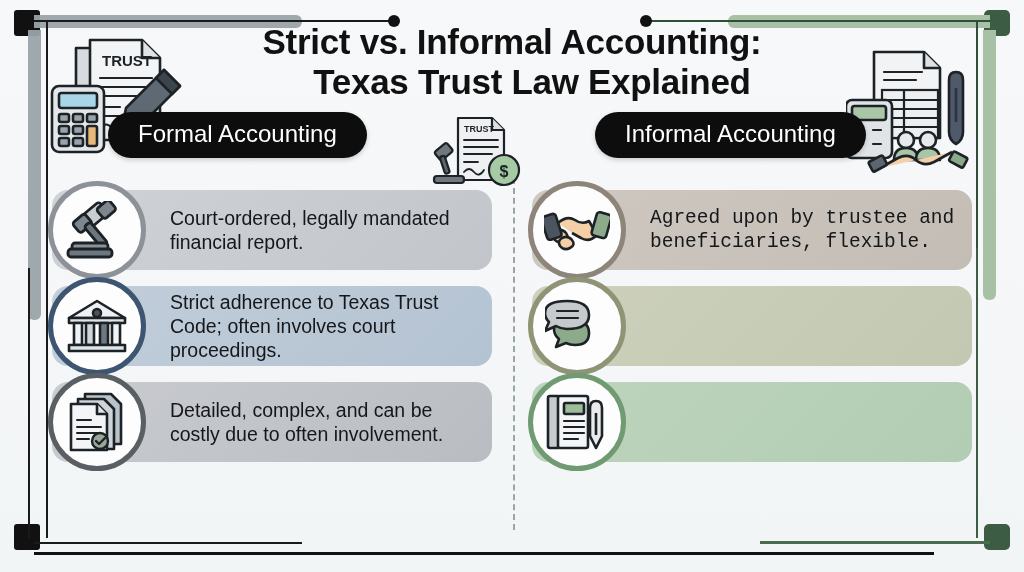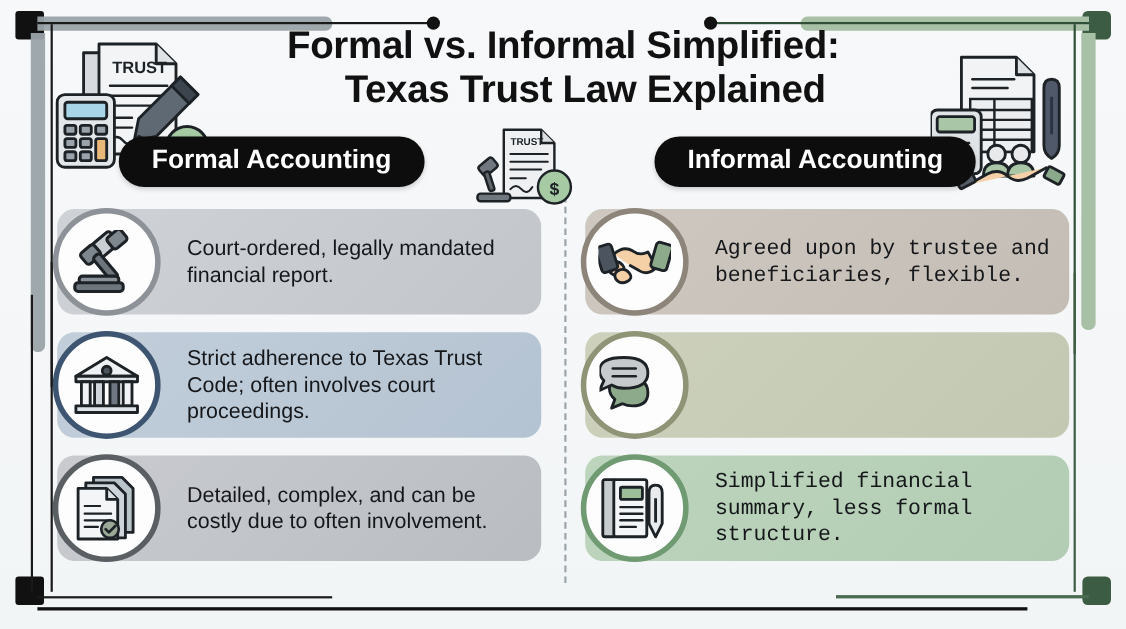--- a/index.html
+++ b/index.html
@@ -51,24 +51,24 @@
     position:absolute; left:0; right:0; top:22px;
     text-align:center;
     font-size:35px; font-weight:bold; line-height:1.13;
     color:#111; letter-spacing:-0.3px;
     z-index:6; pointer-events:none;
   }
   .title .l2 { display:block;padding-left:40px; }
 
   
   .badge {
-    position:absolute; top:124px;
+    position:absolute; top:112px;
     background:#0d0d0d; color:#fff;
     border-radius:26px;
-    font-size:24px; font-weight:bold;
+    font-size:24px; font-weight:normal;
     padding:8px 30px 10px 30px;
     white-space:nowrap;
     z-index:7;
     box-shadow:0 2px 5px rgba(0,0,0,.18);
   }
   #badge-formal { left:108px; }
   #badge-informal { left:595px; }
 
   
   .divider {
@@ -76,21 +76,21 @@
     height:352px; border-left:2px dashed #9aa4ab; z-index:3;
   }
 
   
   .col { position:absolute; top:190px; width:440px; z-index:4; }
   #col-left { left:52px; }
   #col-right { left:532px;font-family:Liberation Mono, monospace; }
 
   .card {
     position:relative;
-    height:96px;
+    height:80px;
     margin-bottom:16px;
     border-radius:16px;
     display:flex; align-items:center;
     padding-left:118px; padding-right:14px;
     box-sizing:border-box;
   }
   .card .txt {
     font-size:19.5px; line-height:1.24; color:#15171a;
   }
   .icon-circle {
@@ -259,21 +259,21 @@
       </g>
       <g stroke="#1d2227" stroke-width="2.6" stroke-linejoin="round">
         <path d="M34 122 l18 -10 q10 -5 18 2 q8 7 18 2 l18 -10" fill="#f4cfa8"></path>
         <rect x="24" y="112" width="16" height="11" rx="2" transform="rotate(-28 32 118)" fill="#5d6670"></rect>
         <rect x="104" y="108" width="16" height="11" rx="2" transform="rotate(28 112 114)" fill="#8aa98a"></rect>
       </g>
     </svg>
   </div>
 
   <div class="title">
-    <span class="l1">Formal vs. Informal Simplified:</span>
+    <span class="l1">Strict vs. Informal Accounting:</span>
     <span class="l2">Texas Trust Law Explained</span>
   </div>
 
   <div class="badge" id="badge-formal">Formal Accounting</div>
   <div class="badge" id="badge-informal">Informal Accounting</div>
 
   <div class="divider"></div>
 
   <div class="col" id="col-left">
 
@@ -379,17 +379,16 @@
             <line x1="18" y1="34" x2="38" y2="34"></line>
             <line x1="18" y1="40" x2="38" y2="40"></line>
             <line x1="18" y1="46" x2="32" y2="46"></line>
           </g>
           <g stroke="#1d2227" stroke-width="2.6" stroke-linejoin="round">
             <path d="M50 8 q6 0 6 7 v28 l-6 12 l-6 -12 v-28 q0 -7 6 -7 z" fill="#e9ebec"></path>
             <line x1="50" y1="20" x2="50" y2="42"></line>
           </g>
         </svg>
       </div>
-      <div class="txt">Simplified financial summary, less formal structure.</div>
     </div>
   </div>
 
 </div>
 
 </body></html>

